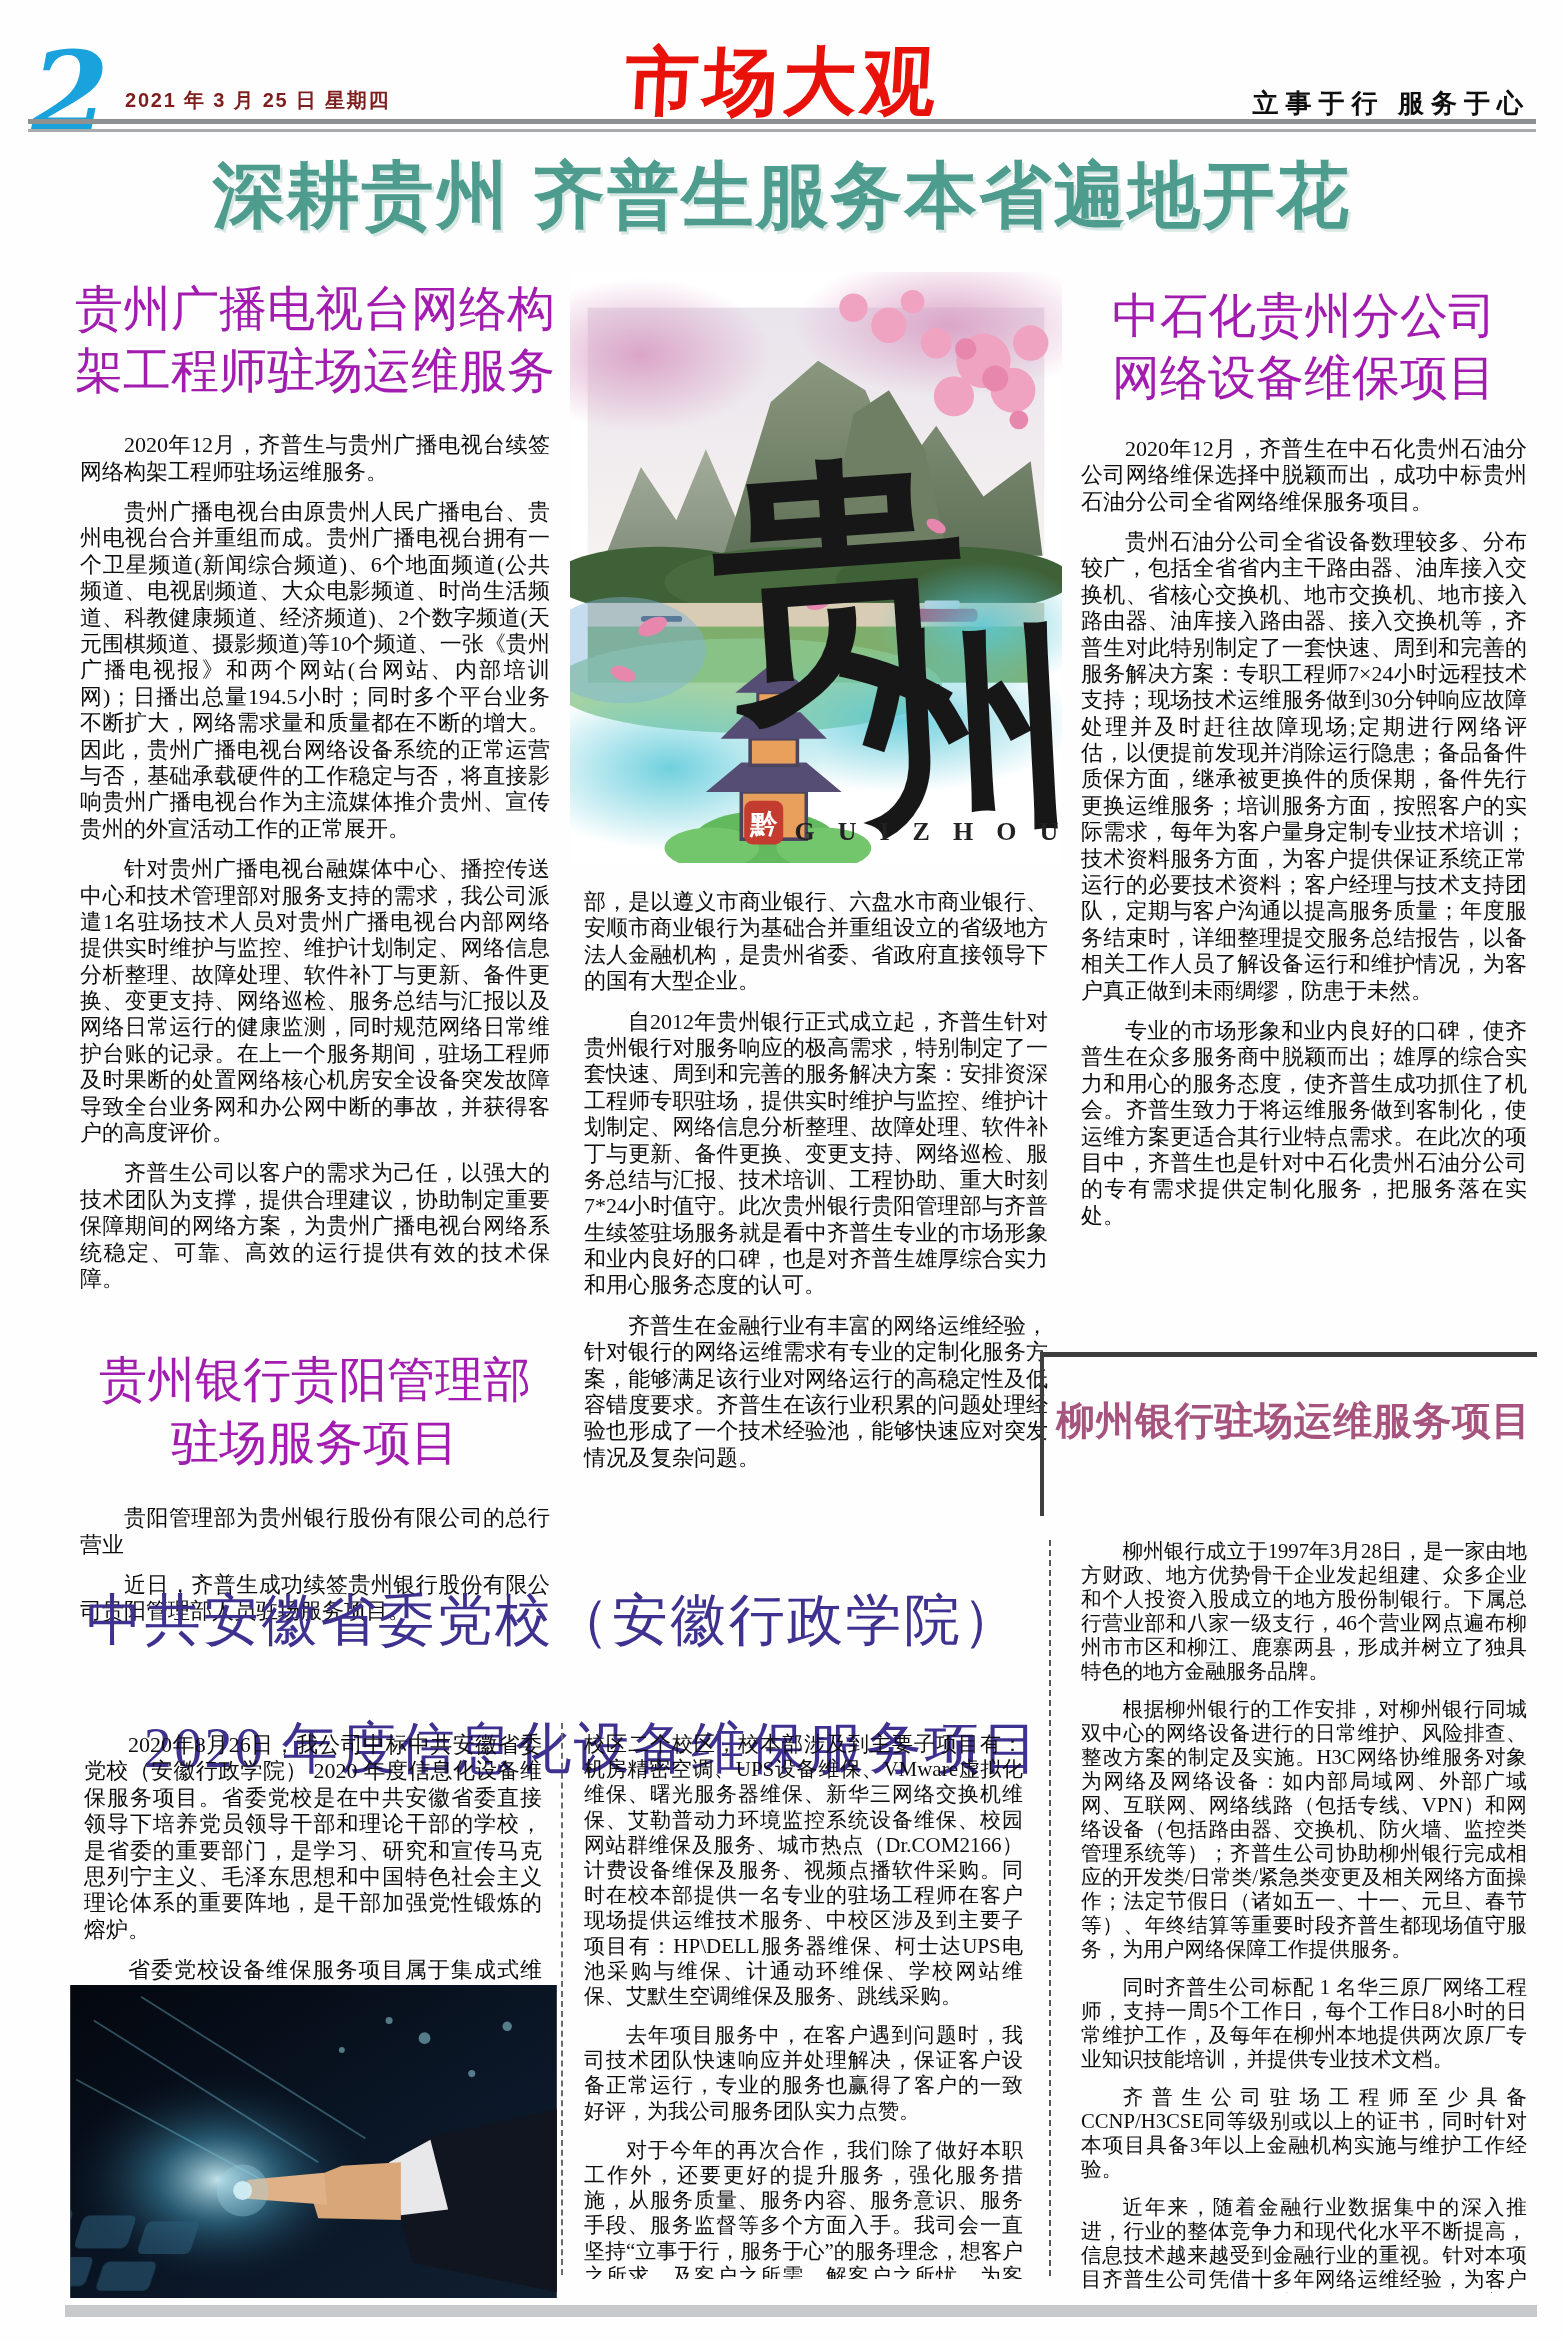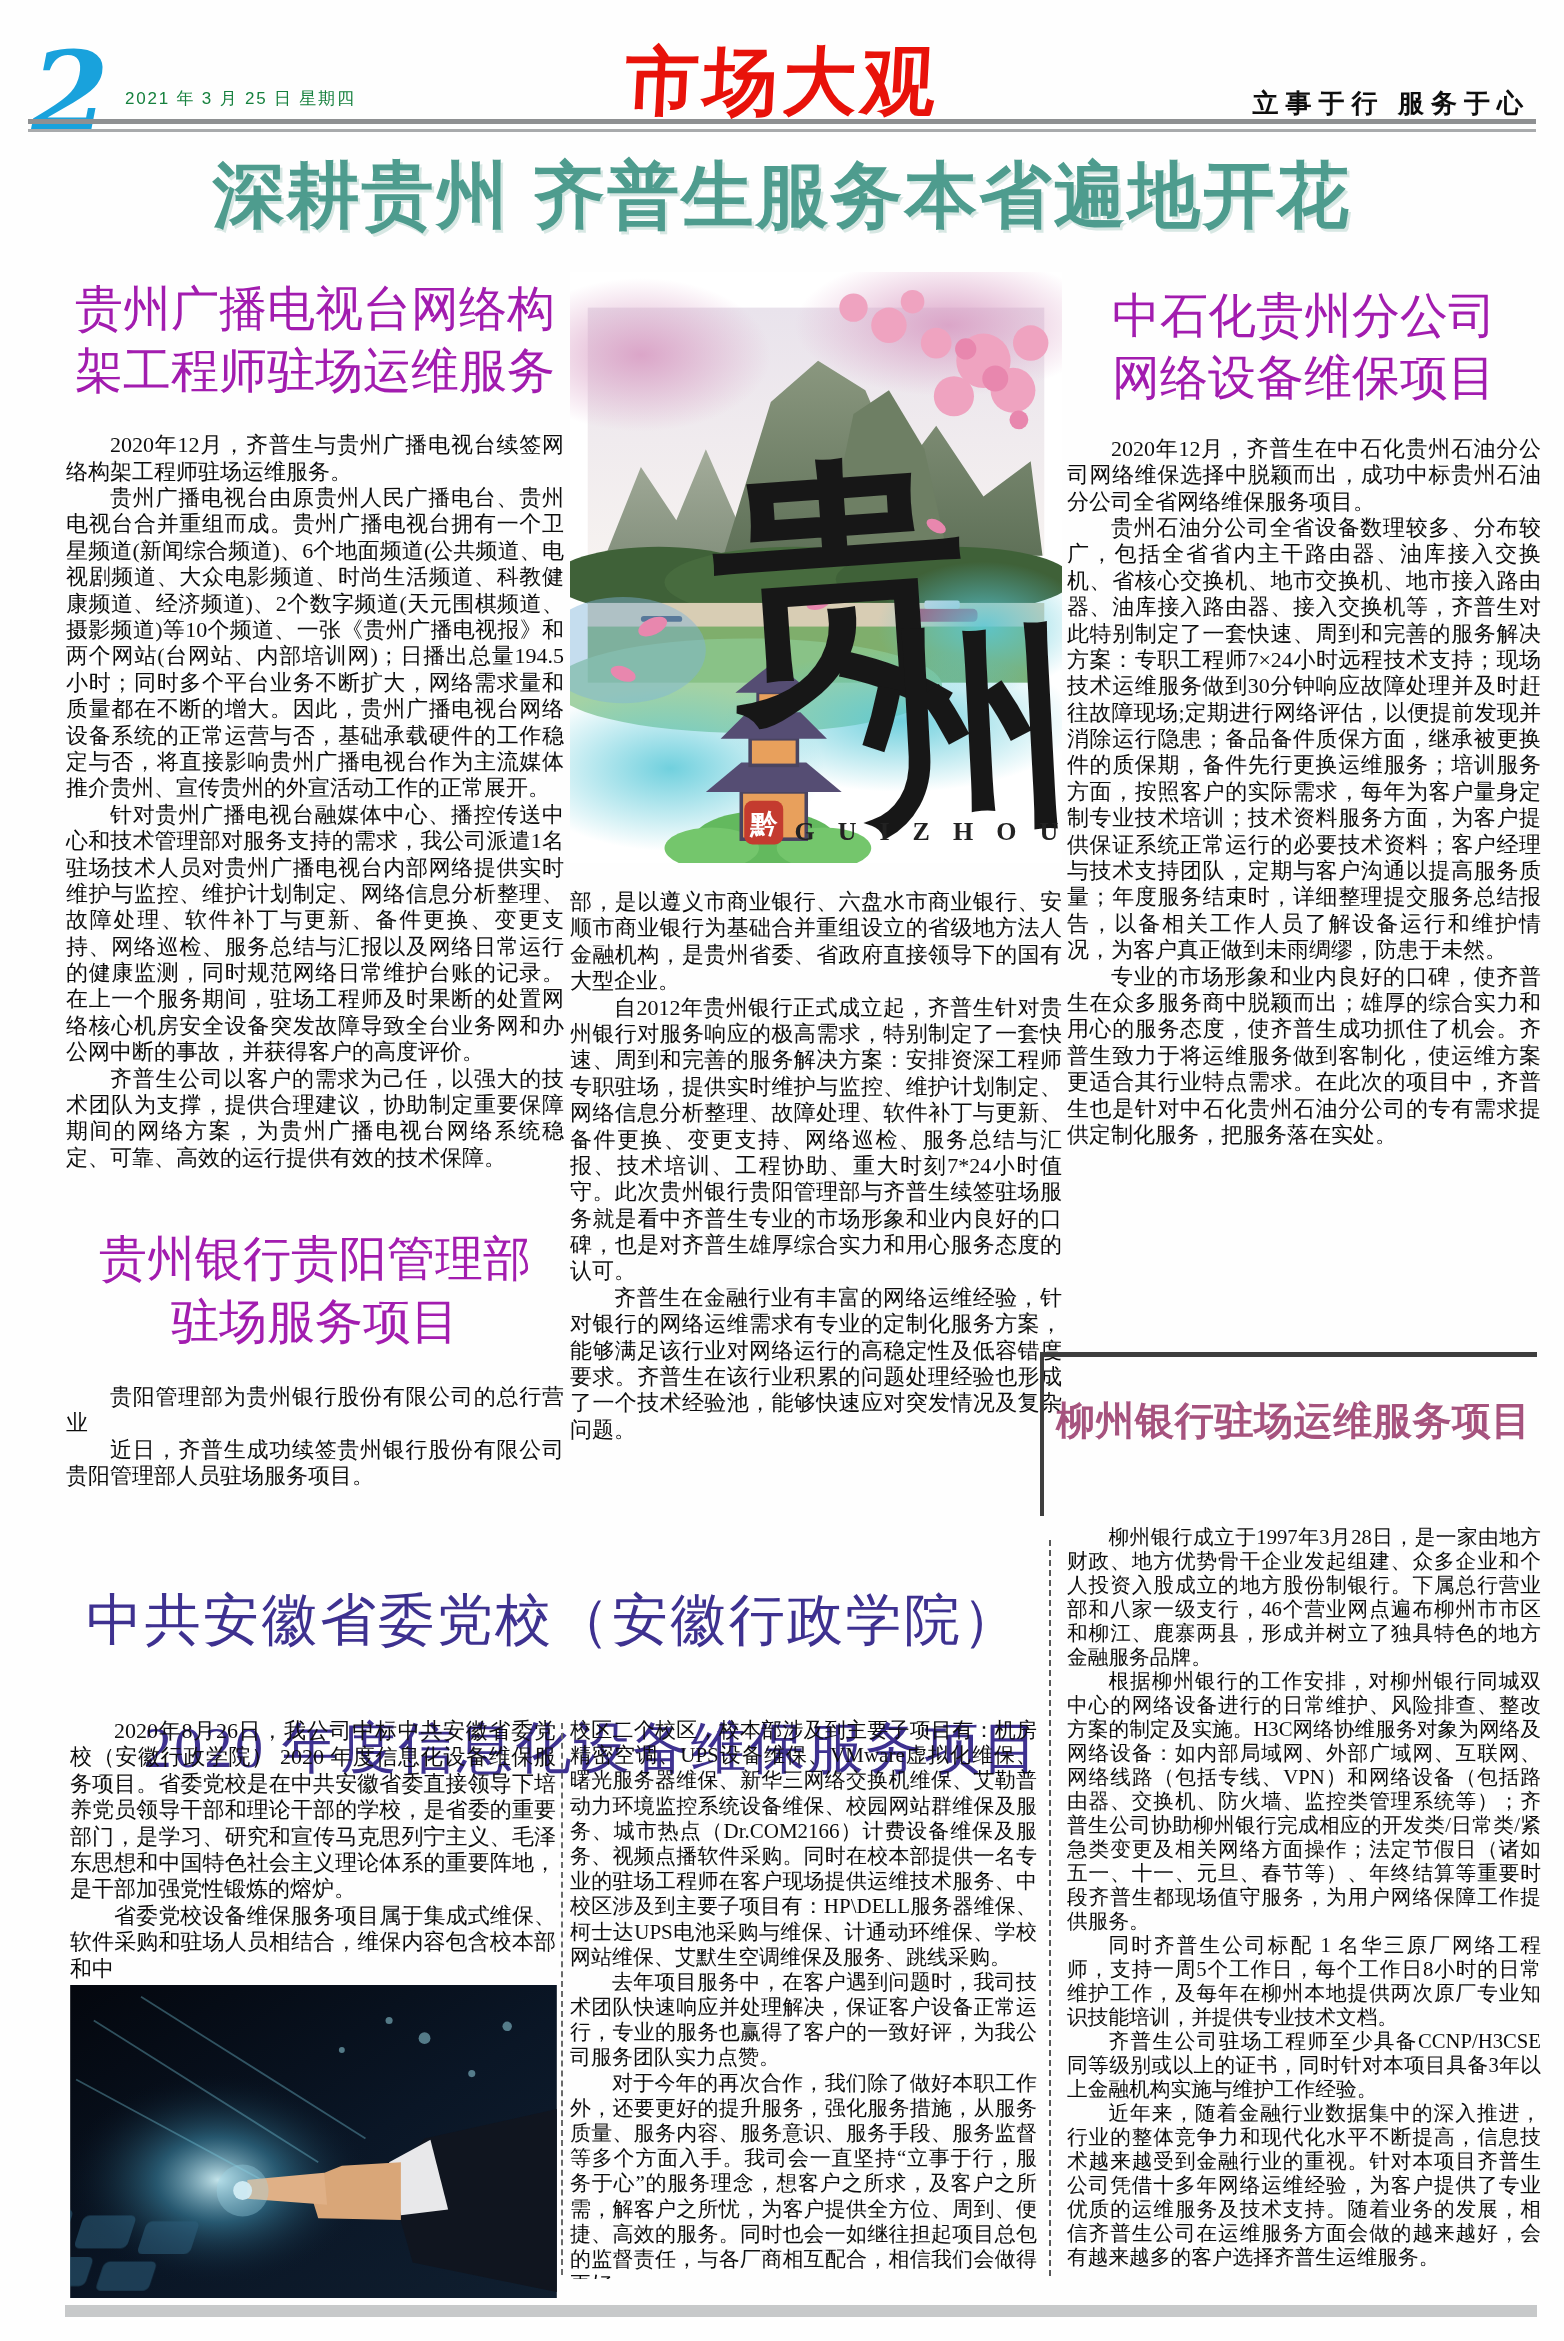--- a/index.html
+++ b/index.html
@@ -2,37 +2,37 @@
 <html style="font-size:9.5px"><head>
 <meta charset="utf-8">
 <style>
   html,body{margin:0;padding:0;background:#6f6f6f;}
   .page{position:relative;width:1564px;height:2342px;background:#fefefe;overflow:hidden;
         font-family:"Liberation Serif",serif;color:#0d0d0d;}
 
   
   .pagenum{position:absolute;left:31px;top:37px;font-size:112px;line-height:1;
            font-style:italic;font-weight:bold;color:#19a2dc;font-family:"DejaVu Serif",serif;}
-  .date{position:absolute;left:125px;top:87px;font-size:17px;font-weight:normal;
-        font-family:"Liberation Sans",sans-serif;letter-spacing:1.8px;color:#15803d;}
+  .date{position:absolute;left:125px;top:87px;font-size:20px;font-weight:bold;
+        font-family:"Liberation Sans",sans-serif;letter-spacing:1.8px;color:#7f1d1d;}
   .masthead{position:absolute;left:546px;width:473px;top:33px;text-align:center;
             font-size:74px;font-weight:bold;color:#e8120a;letter-spacing:4.7px;
             transform:skewX(-3deg);font-family:"Liberation Serif",serif;}
   .slogan{position:absolute;right:34px;top:86px;font-size:26px;font-weight:bold;
           letter-spacing:7px;color:#0e0e0e;}
   .rule-a{position:absolute;left:28px;width:1508px;top:119px;height:5.3px;background:#8e9092;}
   .rule-b{position:absolute;left:28px;width:1508px;top:129px;height:3px;background:#a8aaac;}
 
   
   .headline{position:absolute;left:0;width:1564px;top:148px;text-align:center;
             font-size:72px;font-weight:bold;color:#4e9c8e;letter-spacing:2.4px;
             font-family:"Liberation Sans",sans-serif;text-shadow:2.4px 3px 0 #d7e7e3;}
 
   
-  .btxt p{margin:0;text-indent:2em;text-align:justify;font-size:22px;line-height:1.2;}
+  .btxt p{margin:14px;text-indent:2em;text-align:justify;font-size:22px;line-height:1.2;}
   .btxt p.cont{text-indent:0;}
   .art-title{font-family:"Liberation Sans",sans-serif;font-weight:normal;color:#a21caf;
              font-size:48px;line-height:1.3;text-align:center;margin:0;}
 
   .col-left{position:absolute;left:66px;top:278px;width:498px;}
   .col-left .t1{margin-bottom:29.5px;}
   .col-left .t2{margin:57px 0 31px;}
 
   .col-mid{position:absolute;left:570px;top:272px;width:492px;}
   .illus{position:relative;width:492px;height:591px;margin-bottom:26px;}

